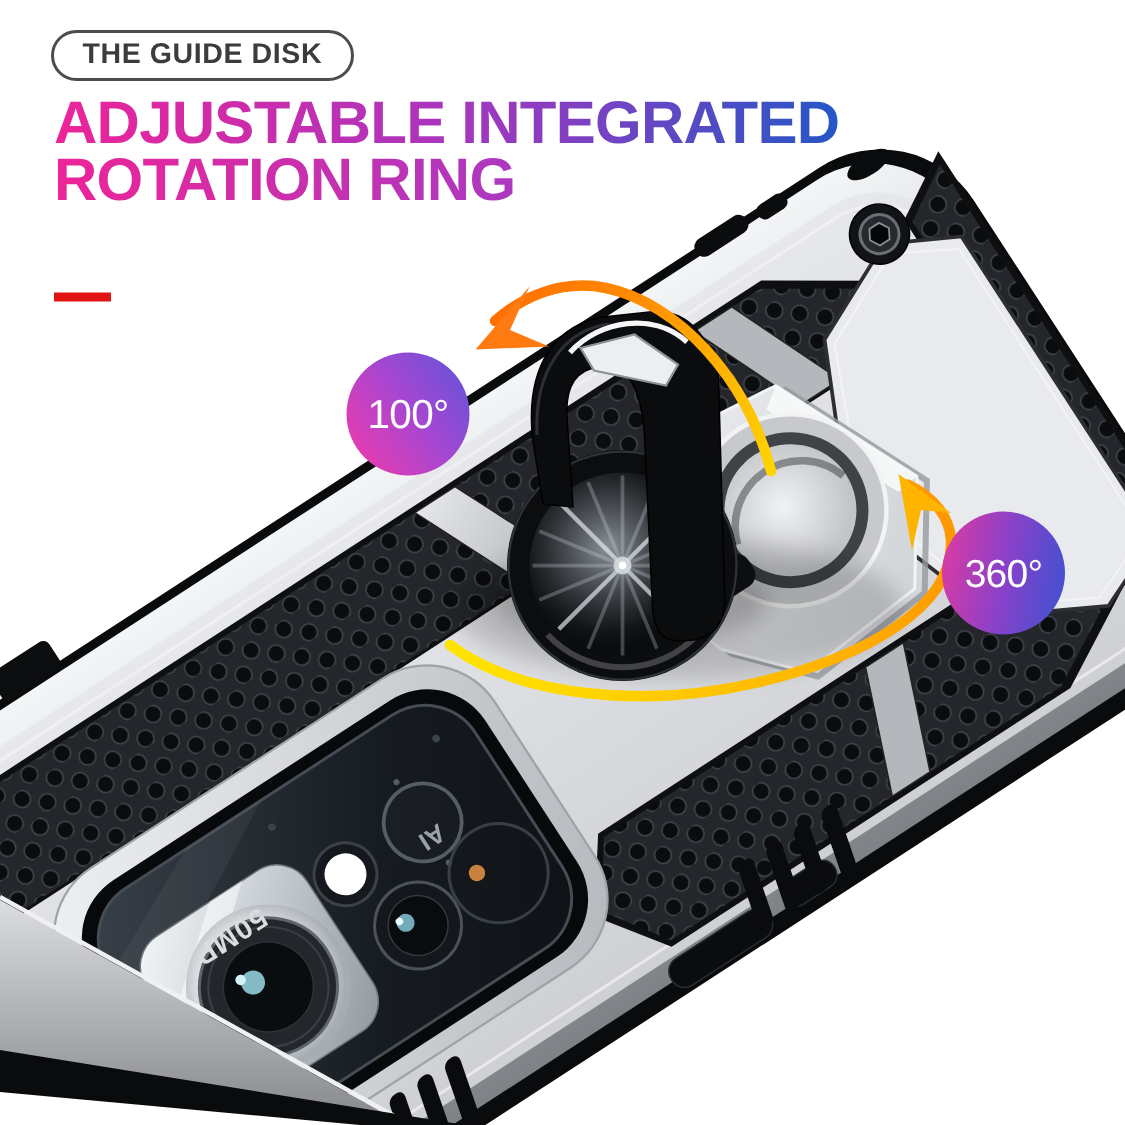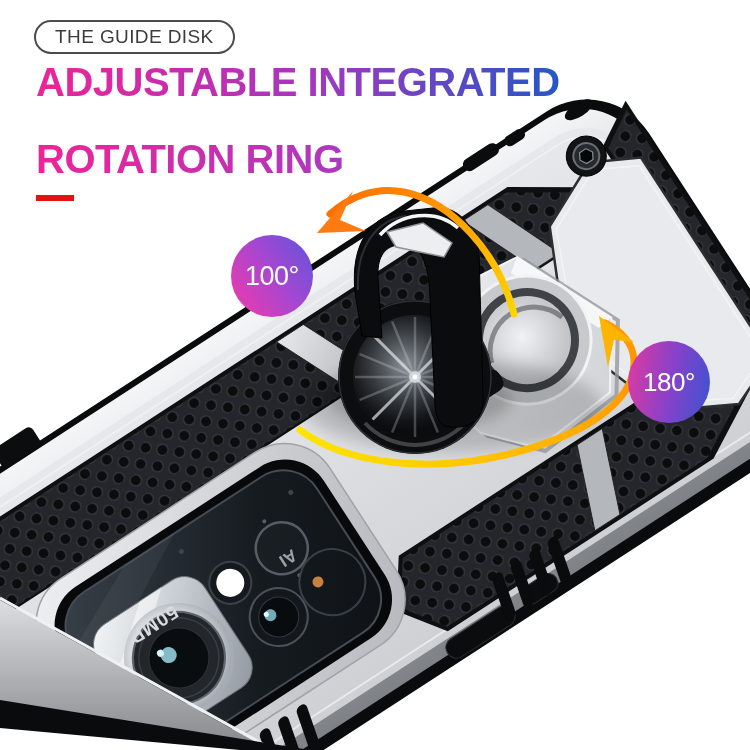--- a/index.html
+++ b/index.html
@@ -1,28 +1,28 @@
 <!DOCTYPE html>
 <html><head>
 <meta charset="utf-8">
 <style>
   html,body{margin:0;padding:0;}
   body{width:750px;height:750px;background:#ffffff;position:relative;overflow:hidden;
        font-family:"Liberation Sans", sans-serif;}
   #scene{position:absolute;left:0;top:0;width:750px;height:750px;}
   .pill{position:absolute;left:34px;top:20px;border:2.5px solid #4c4c4c;border-radius:22px;
-        padding:4px 19px;font-size:19px;font-weight:normal;color:#3c3c3c;letter-spacing:.4px;
+        padding:4px 19px;font-size:19px;font-weight:bold;color:#3c3c3c;letter-spacing:.4px;
         background:#fff;white-space:nowrap;}
   .headline{position:absolute;left:36px;top:63px;font-weight:bold;font-size:40px;
             line-height:38px;letter-spacing:-.5px;white-space:nowrap;}
   .headline span{display:block;-webkit-background-clip:text;background-clip:text;
                  color:transparent;-webkit-text-fill-color:transparent;}
   .hl1{background-image:linear-gradient(90deg,#ed2498 0%,#a636c0 52%,#2457c6 100%);}
   .hl2{background-image:linear-gradient(90deg,#ed2498 0%,#b237b9 60%,#7b3fc8 100%);}
-  .hl3{background-image:linear-gradient(90deg,#ed2498 0%,#a43bc4 65%,#6e3ec6 100%);margin-top:39px;}
+  .hl3{background-image:linear-gradient(90deg,#ed2498 0%,#a43bc4 65%,#6e3ec6 100%);}
   .dash{position:absolute;left:36px;top:195px;width:38px;height:6px;background:#e11313;}
   .angle-badge{position:absolute;width:82px;height:82px;border-radius:50%;
                display:flex;align-items:center;justify-content:center;
                color:#fff;font-weight:normal;font-size:27px;letter-spacing:-.5px;}
   .b100{left:231px;top:235px;background:linear-gradient(55deg,#ea3bae 8%,#a347d2 55%,#5e55d9 100%);}
   .b360{left:628px;top:341px;background:linear-gradient(100deg,#e23a9f 0%,#8a41c9 50%,#3b53d2 100%);font-size:26px;}
 </style>
 </head>
 <body>
 
@@ -276,14 +276,14 @@
   <span class="hl1">ADJUSTABLE INTEGRATED</span>
   <span class="hl3">ROTATION RING</span>
 </div>
 
 <div class="dash"></div>
 
 <div class="angle-badge b100">
   <span>100°</span>
 </div>
 <div class="angle-badge b360">
-  <span>180°</span>
+  <span>360°</span>
 </div>
 
 </body></html>

